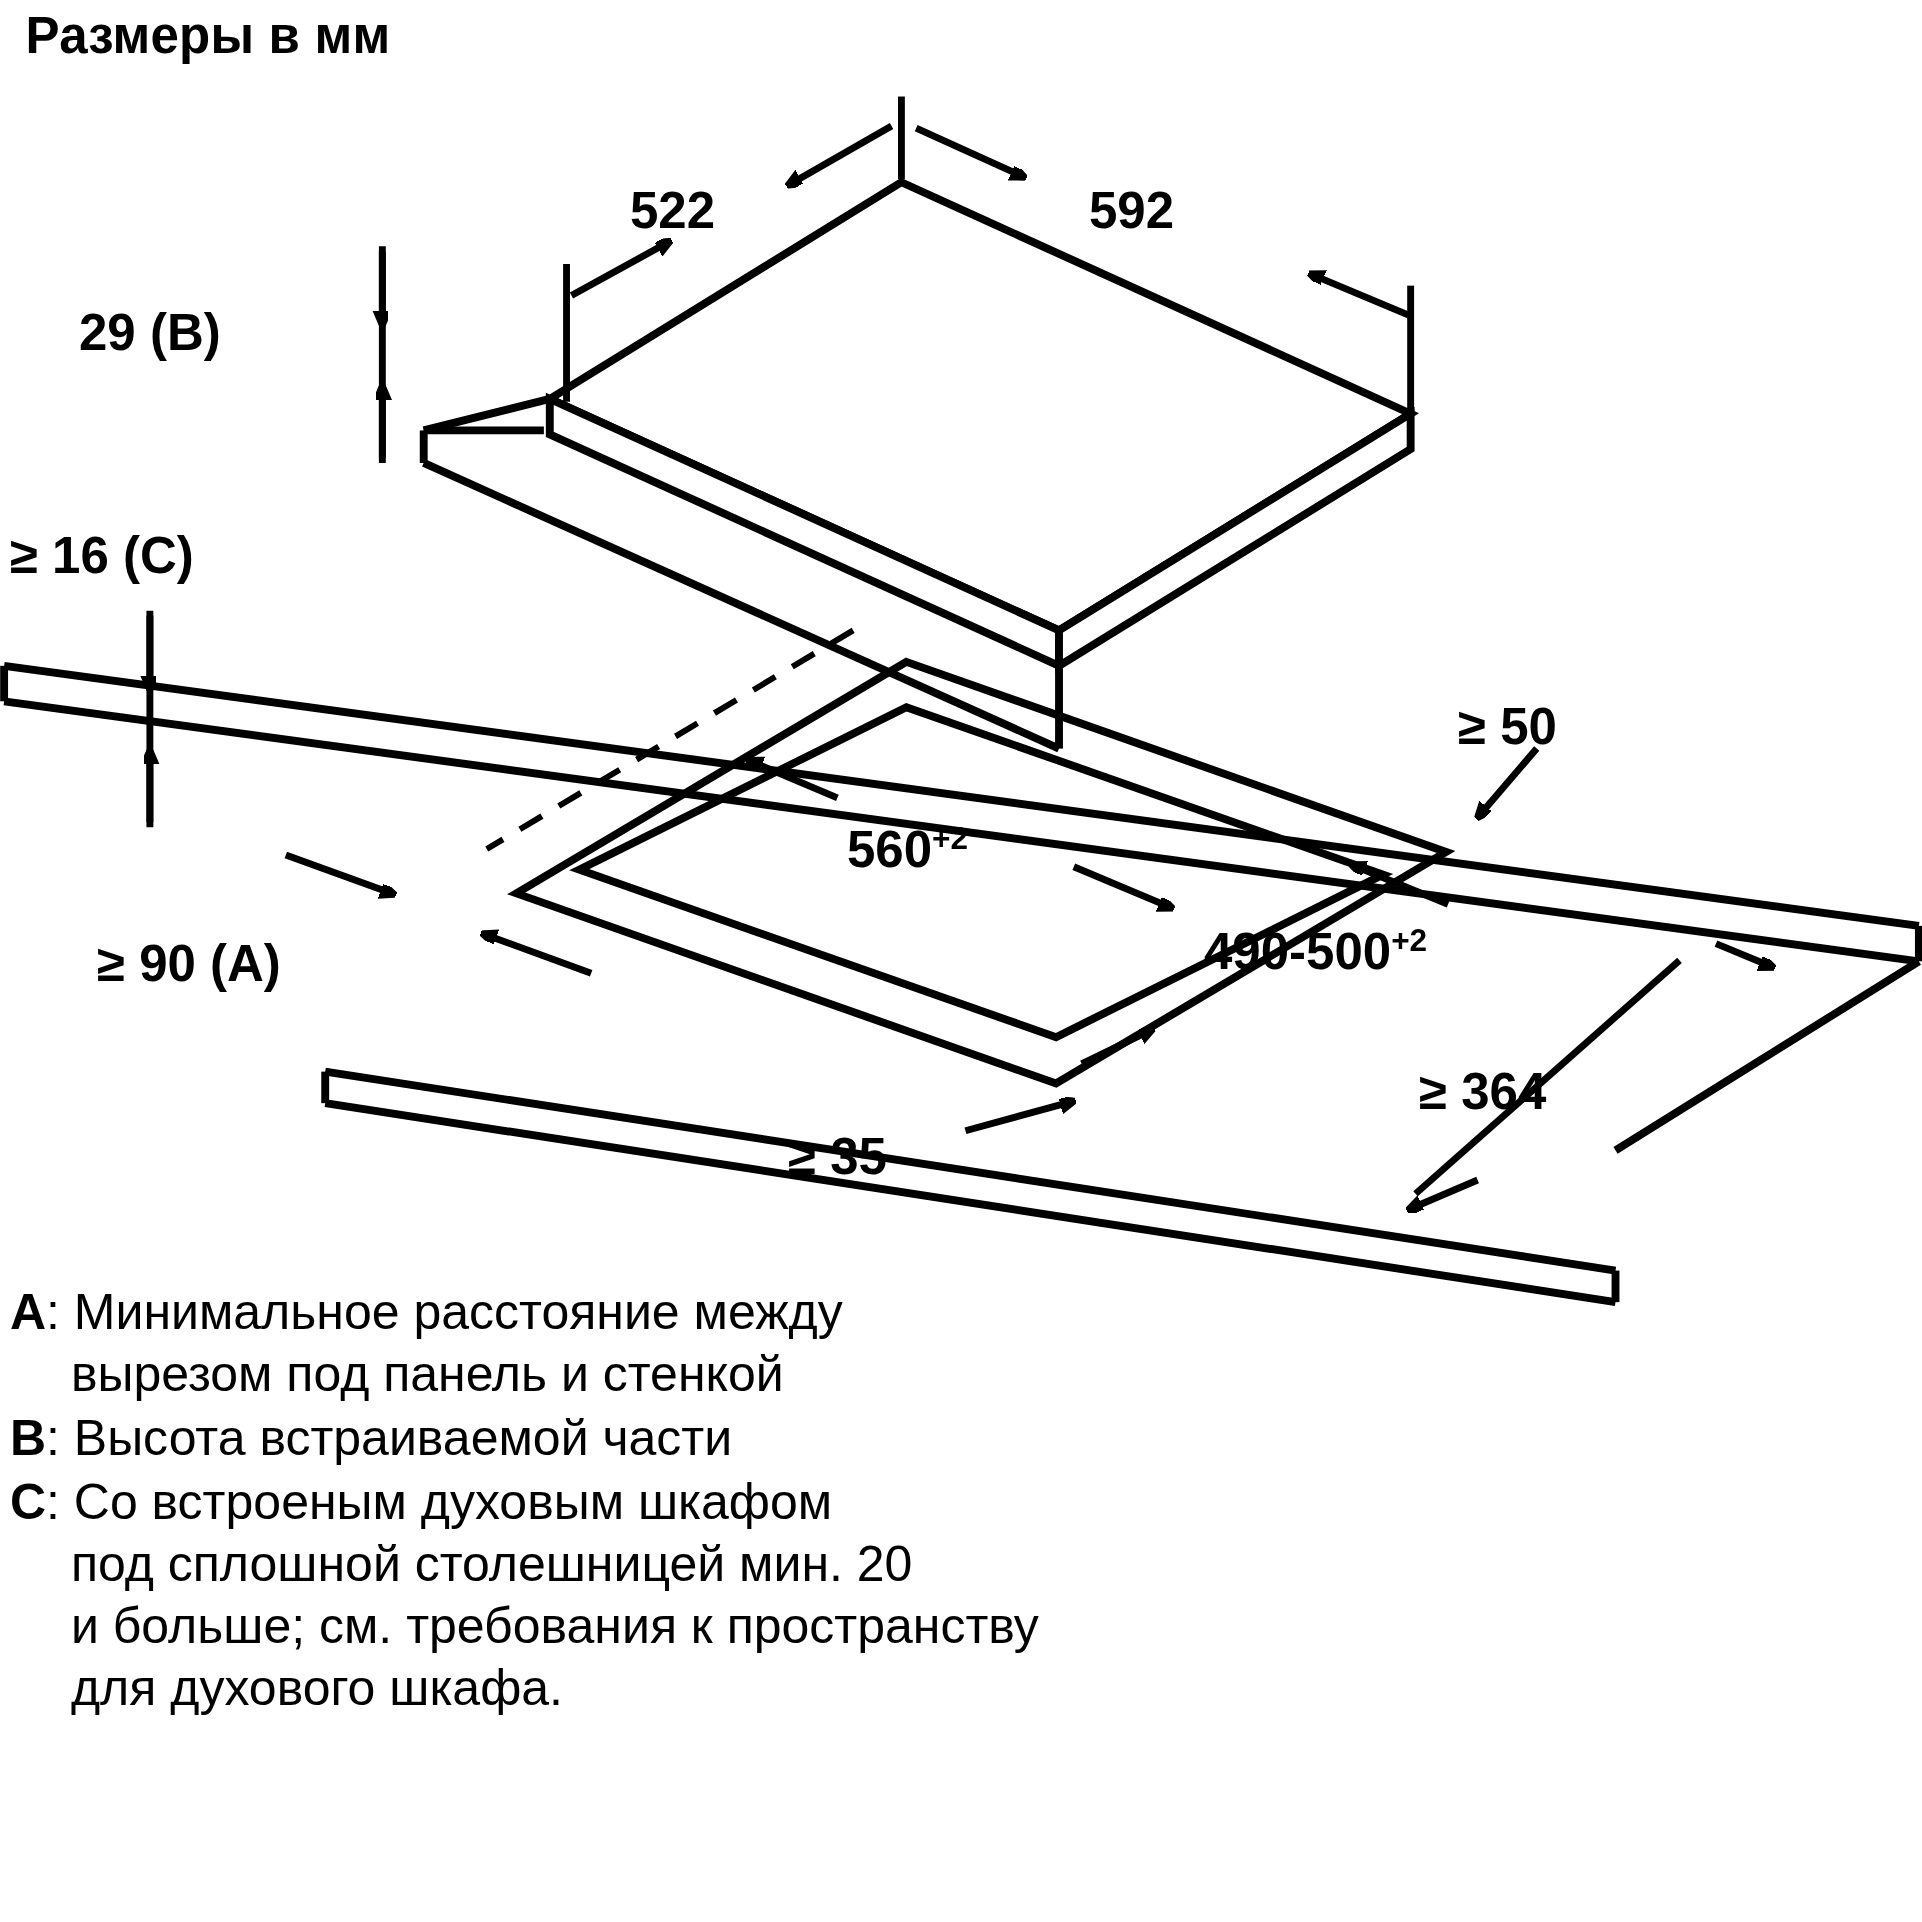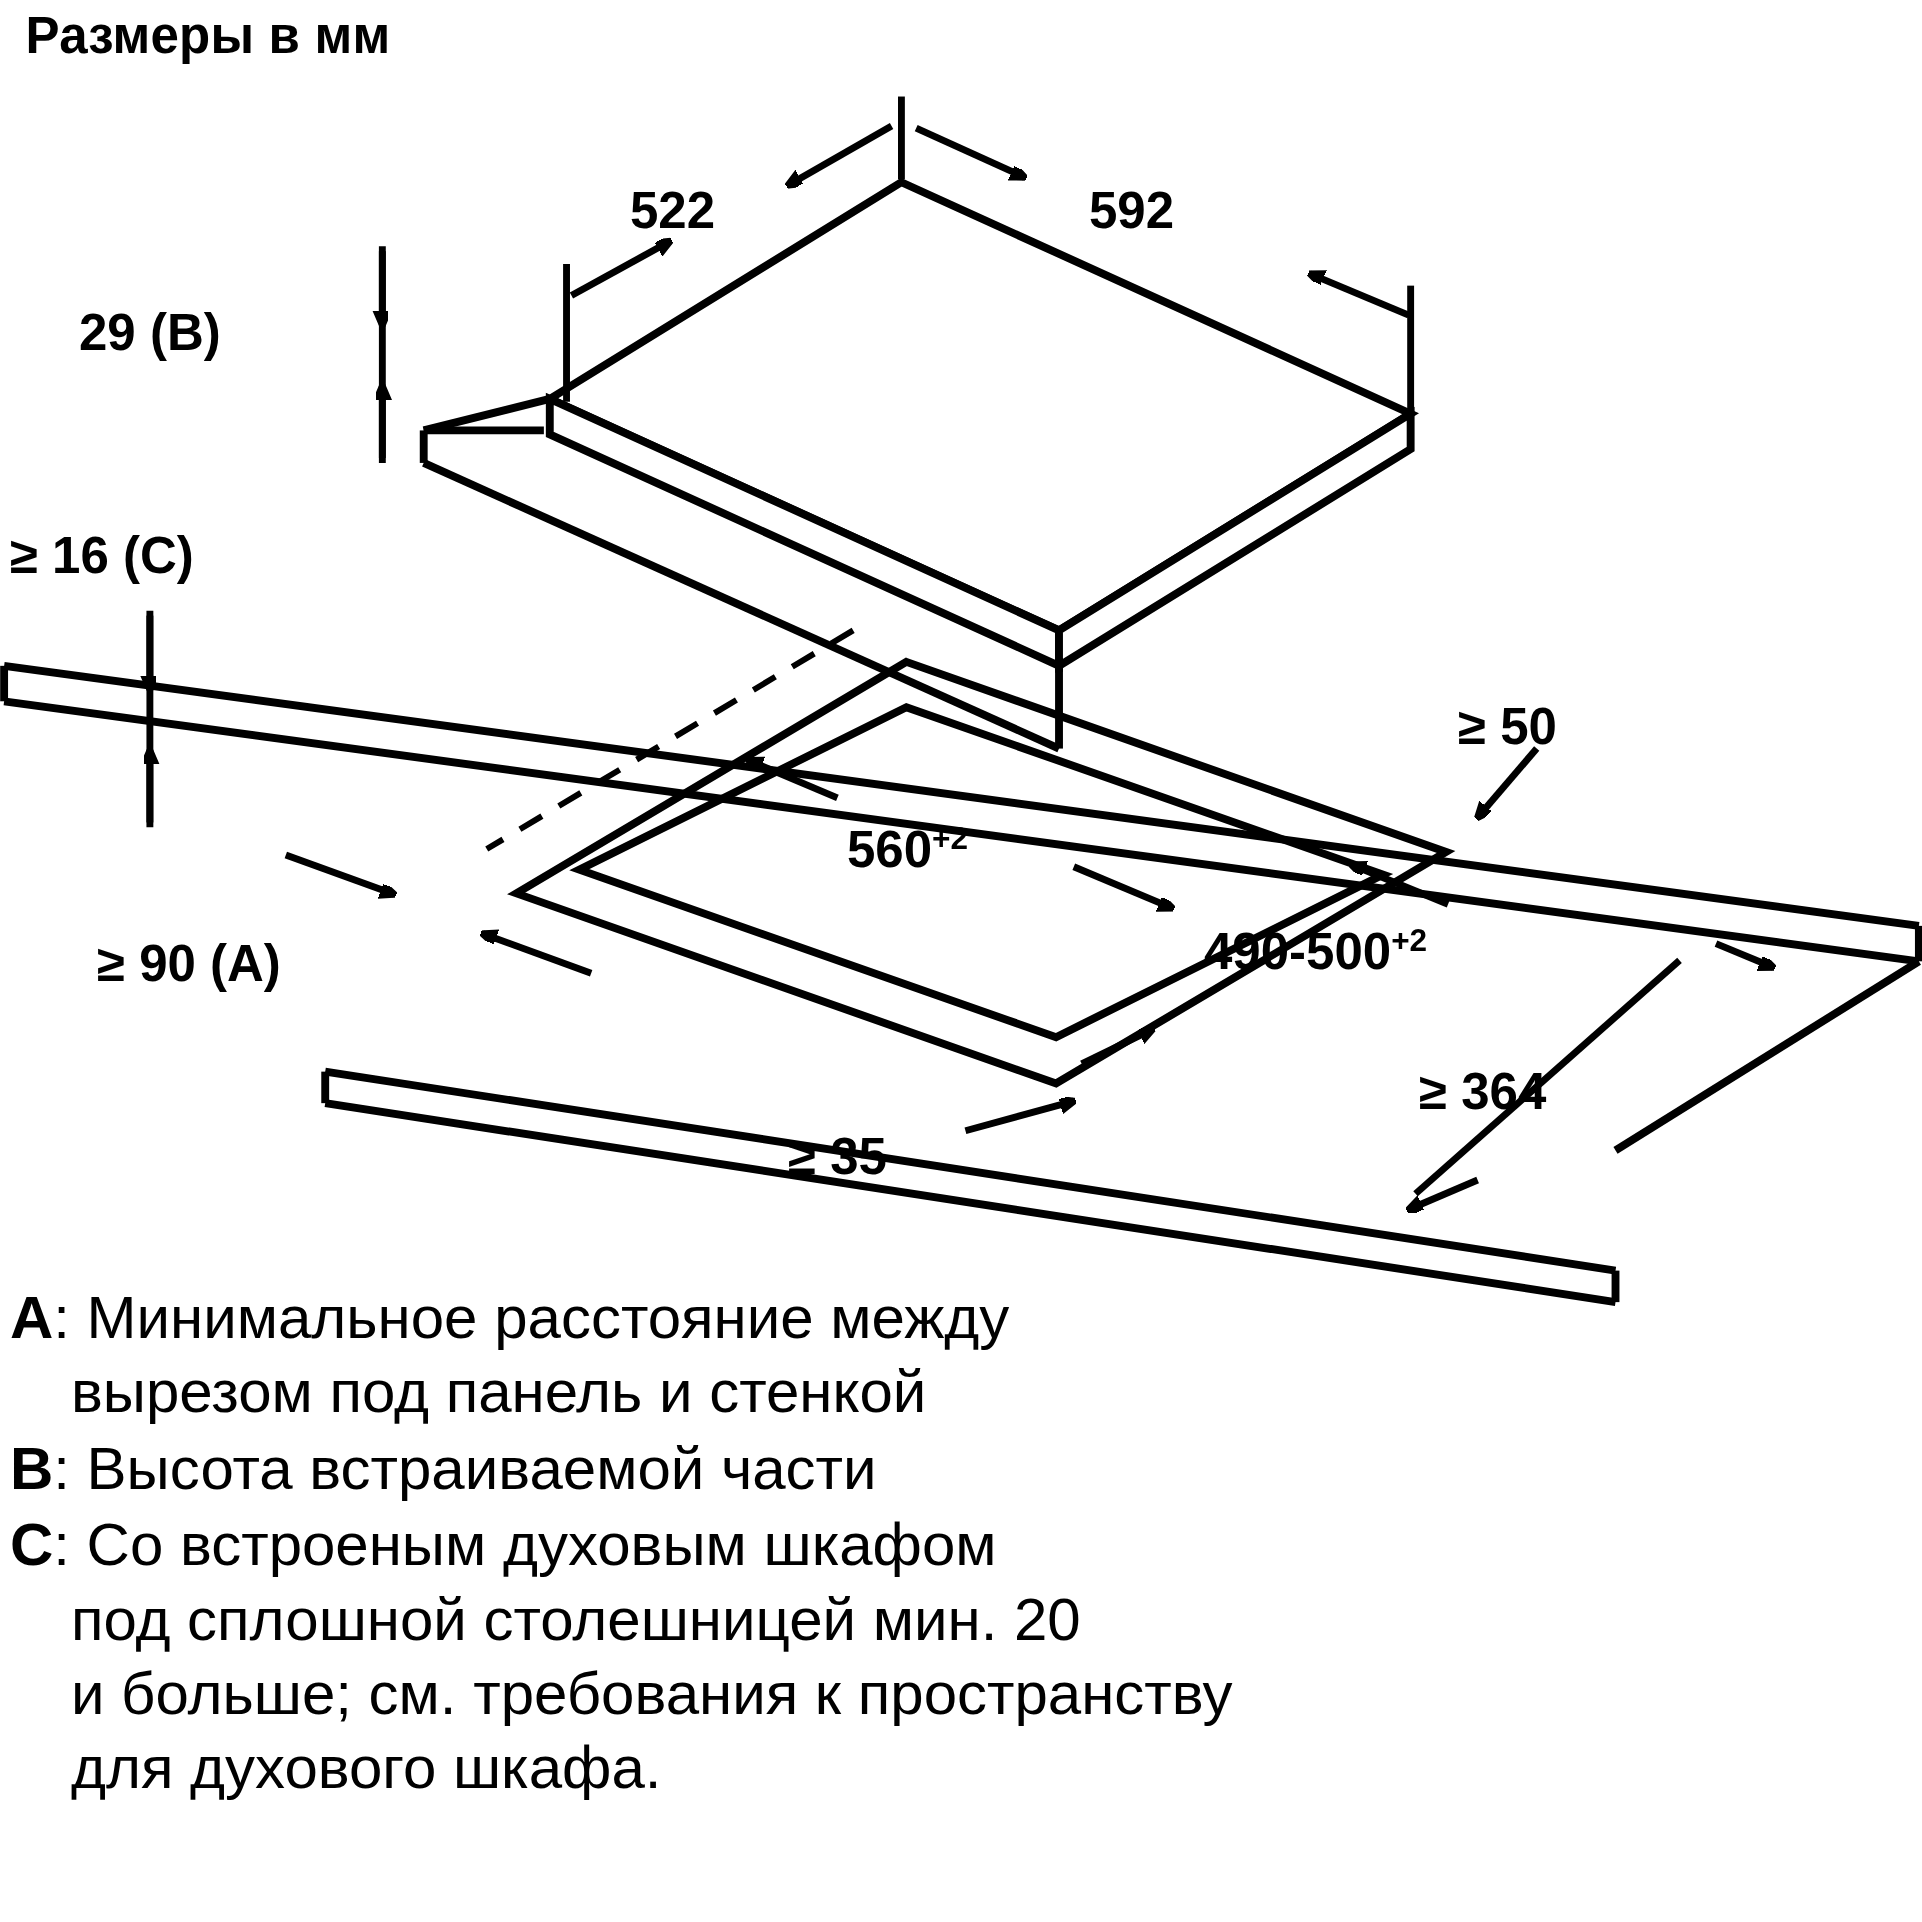--- a/index.html
+++ b/index.html
@@ -47,21 +47,21 @@
     font-size: 31.5px;
     font-weight: 700;
     vertical-align: super;
     line-height: 0;
   }
   .legend {
     position: absolute;
     left: 9.9px;
     top: 1281px;
     width: 1901px;
-    font-size: 60px;
+    font-size: 50px;
     font-weight: 400;
     line-height: 1.24;
   }
   .legend-row {
     display: block;
     margin-bottom: 2px;
   }
   .legend-key {
     font-weight: 700;
   }

